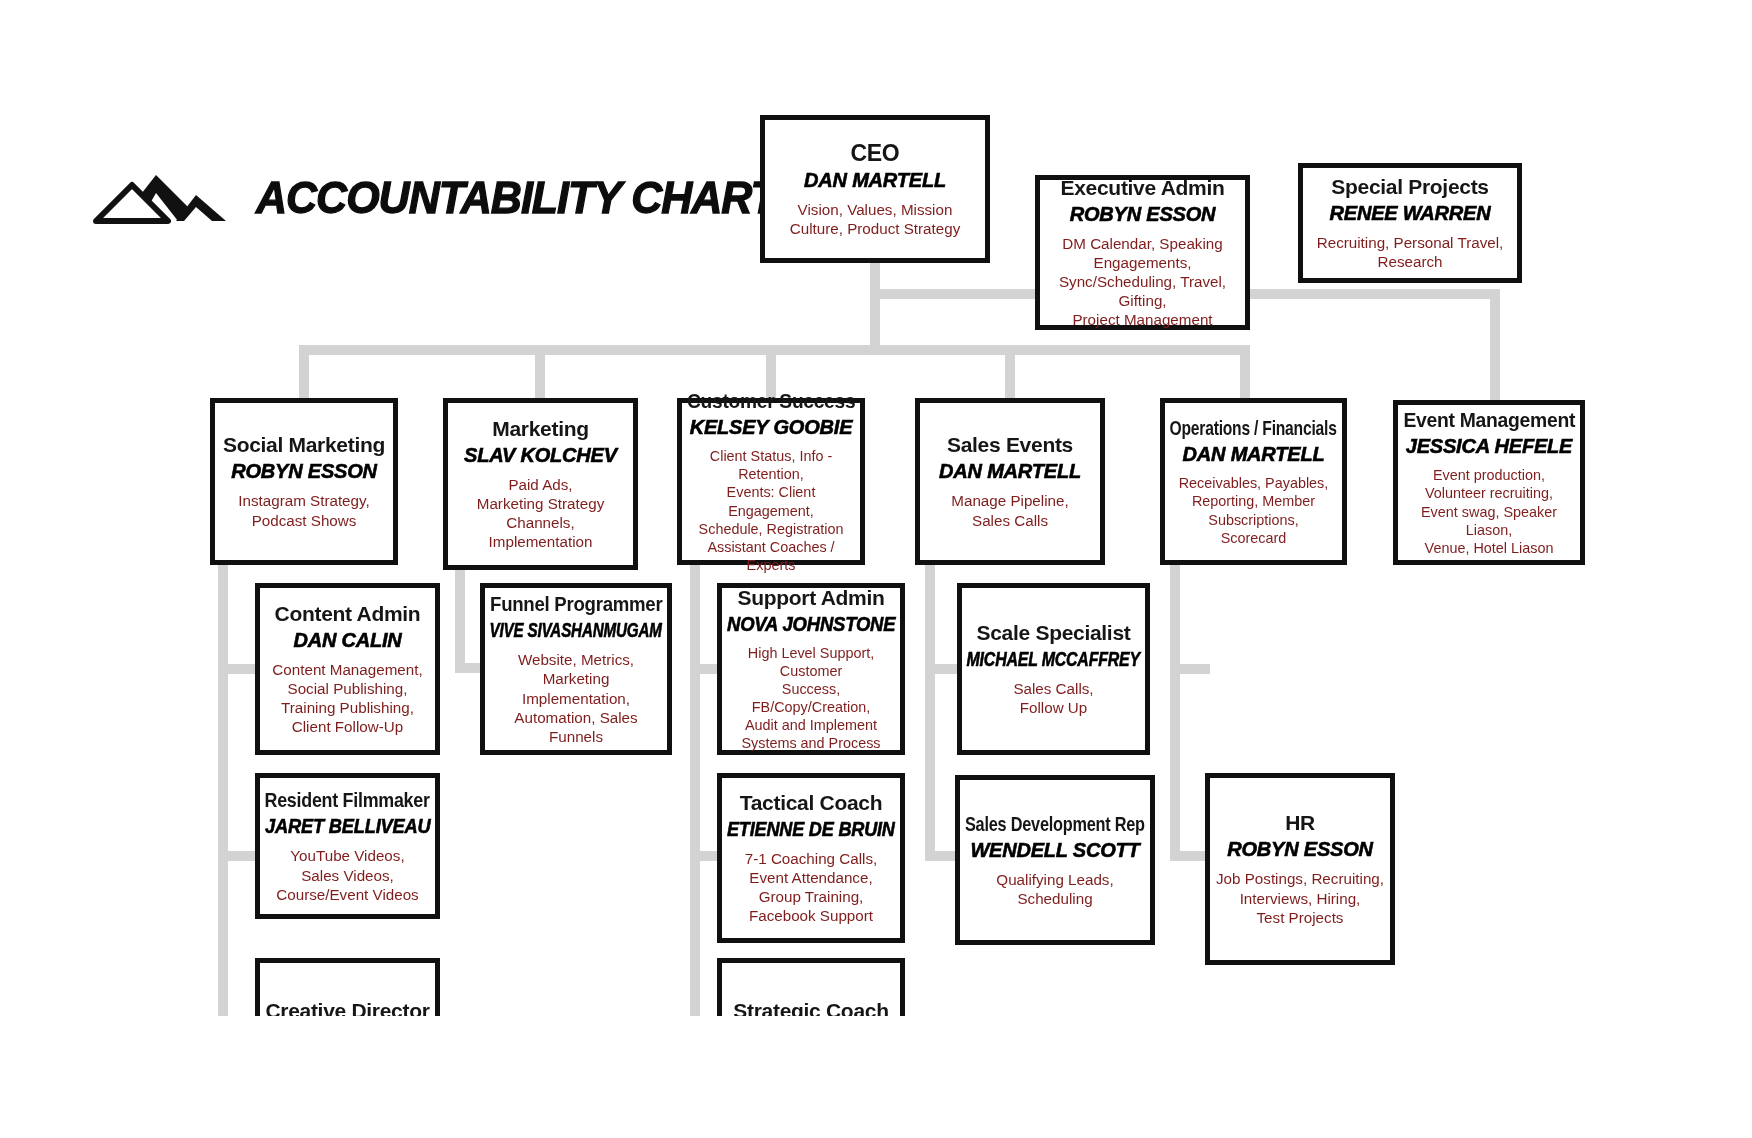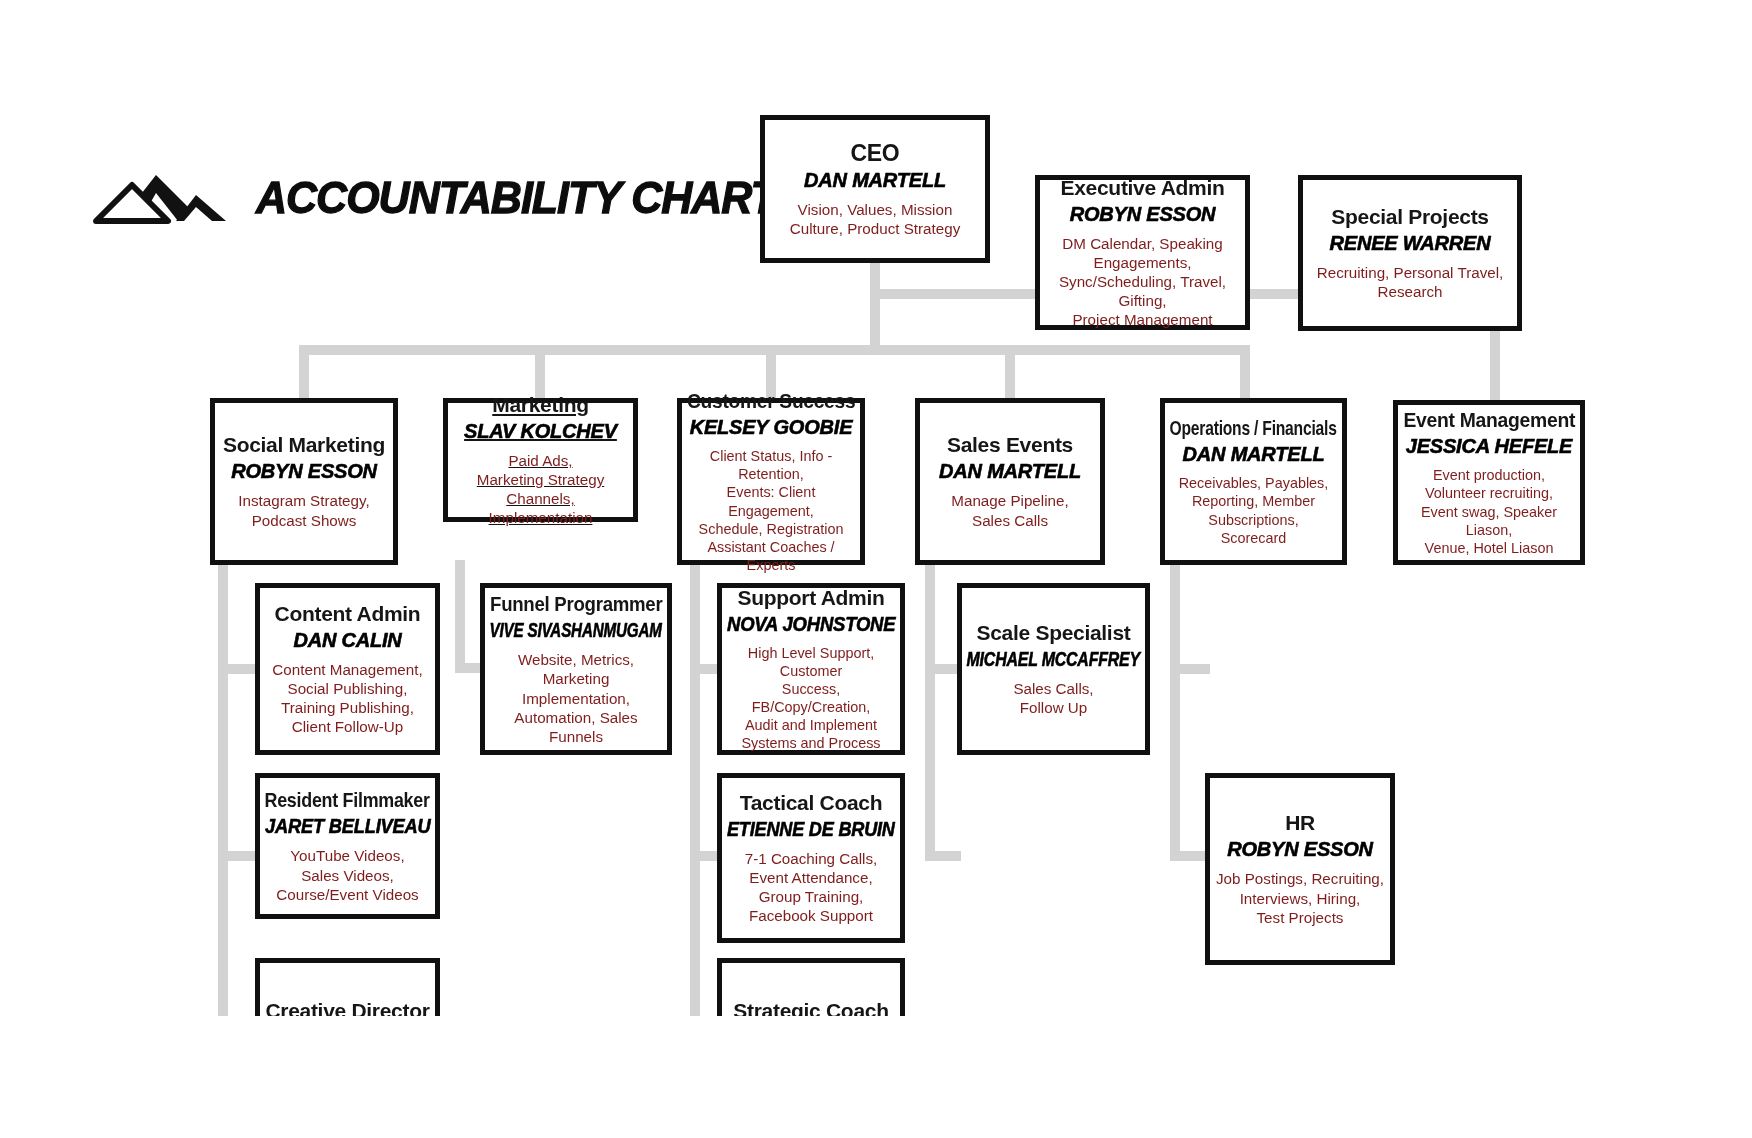--- a/index.html
+++ b/index.html
@@ -91,34 +91,34 @@
     <div class="duties">Vision, Values, Mission
 Culture, Product Strategy</div>
   </div>
   <div class="box" style="left:1035px;top:175px;width:215px;height:155px;">
     <div class="role fit">Executive Admin</div>
     <div class="person fit">ROBYN ESSON</div>
     <div class="duties">DM Calendar, Speaking Engagements,
 Sync/Scheduling, Travel, Gifting,
 Project Management</div>
   </div>
-  <div class="box" style="left:1298px;top:175px;width:224px;height:156px;">
+  <div class="box" style="left:1298px;top:163px;width:224px;height:120px;">
     <div class="role fit">Special Projects</div>
     <div class="person fit">RENEE WARREN</div>
     <div class="duties">Recruiting, Personal Travel,
 Research</div>
   </div>
 
   <div class="box" style="left:210px;top:398px;width:188px;height:167px;">
     <div class="role fit">Social Marketing</div>
     <div class="person fit">ROBYN ESSON</div>
     <div class="duties">Instagram Strategy,
 Podcast Shows</div>
   </div>
-  <div class="box" style="left:443px;top:398px;width:195px;height:124px;text-decoration:underline;">
+  <div class="box" style="left:443px;top:398px;width:195px;height:172px;">
     <div class="role fit">Marketing</div>
     <div class="person fit">SLAV KOLCHEV</div>
     <div class="duties">Paid Ads,
 Marketing Strategy Channels,
 Implementation</div>
   </div>
   <div class="box" style="left:677px;top:398px;width:188px;height:167px;">
     <div class="role fit" style="transform: scaleX(0.913043); transform-origin: center center;">Customer Success</div>
     <div class="person fit">KELSEY GOOBIE</div>
     <div class="duties" style="font-size:14.4px;">Client Status, Info - Retention,
@@ -186,20 +186,25 @@
 Course/Event Videos</div>
   </div>
   <div class="box" style="left:717px;top:773px;width:188px;height:170px;">
     <div class="role fit">Tactical Coach</div>
     <div class="person fit" style="transform: scaleX(0.903226); transform-origin: center center;">ETIENNE DE BRUIN</div>
     <div class="duties">7-1 Coaching Calls,
 Event Attendance,
 Group Training,
 Facebook Support</div>
   </div>
+  <div class="box" style="left:955px;top:775px;width:200px;height:170px;">
+    <div class="role fit" style="transform: scaleX(0.775862); transform-origin: center center;">Sales Development Rep</div>
+    <div class="person fit">WENDELL SCOTT</div>
+    <div class="duties">Qualifying Leads, Scheduling</div>
+  </div>
   <div class="box" style="left:1205px;top:773px;width:190px;height:192px;">
     <div class="role fit">HR</div>
     <div class="person fit">ROBYN ESSON</div>
     <div class="duties">Job Postings, Recruiting,
 Interviews, Hiring,
 Test Projects</div>
   </div>
 
   <div class="box clipped" style="left:255px;top:958px;width:185px;height:160px;">
     <div class="role fit">Creative Director</div>

